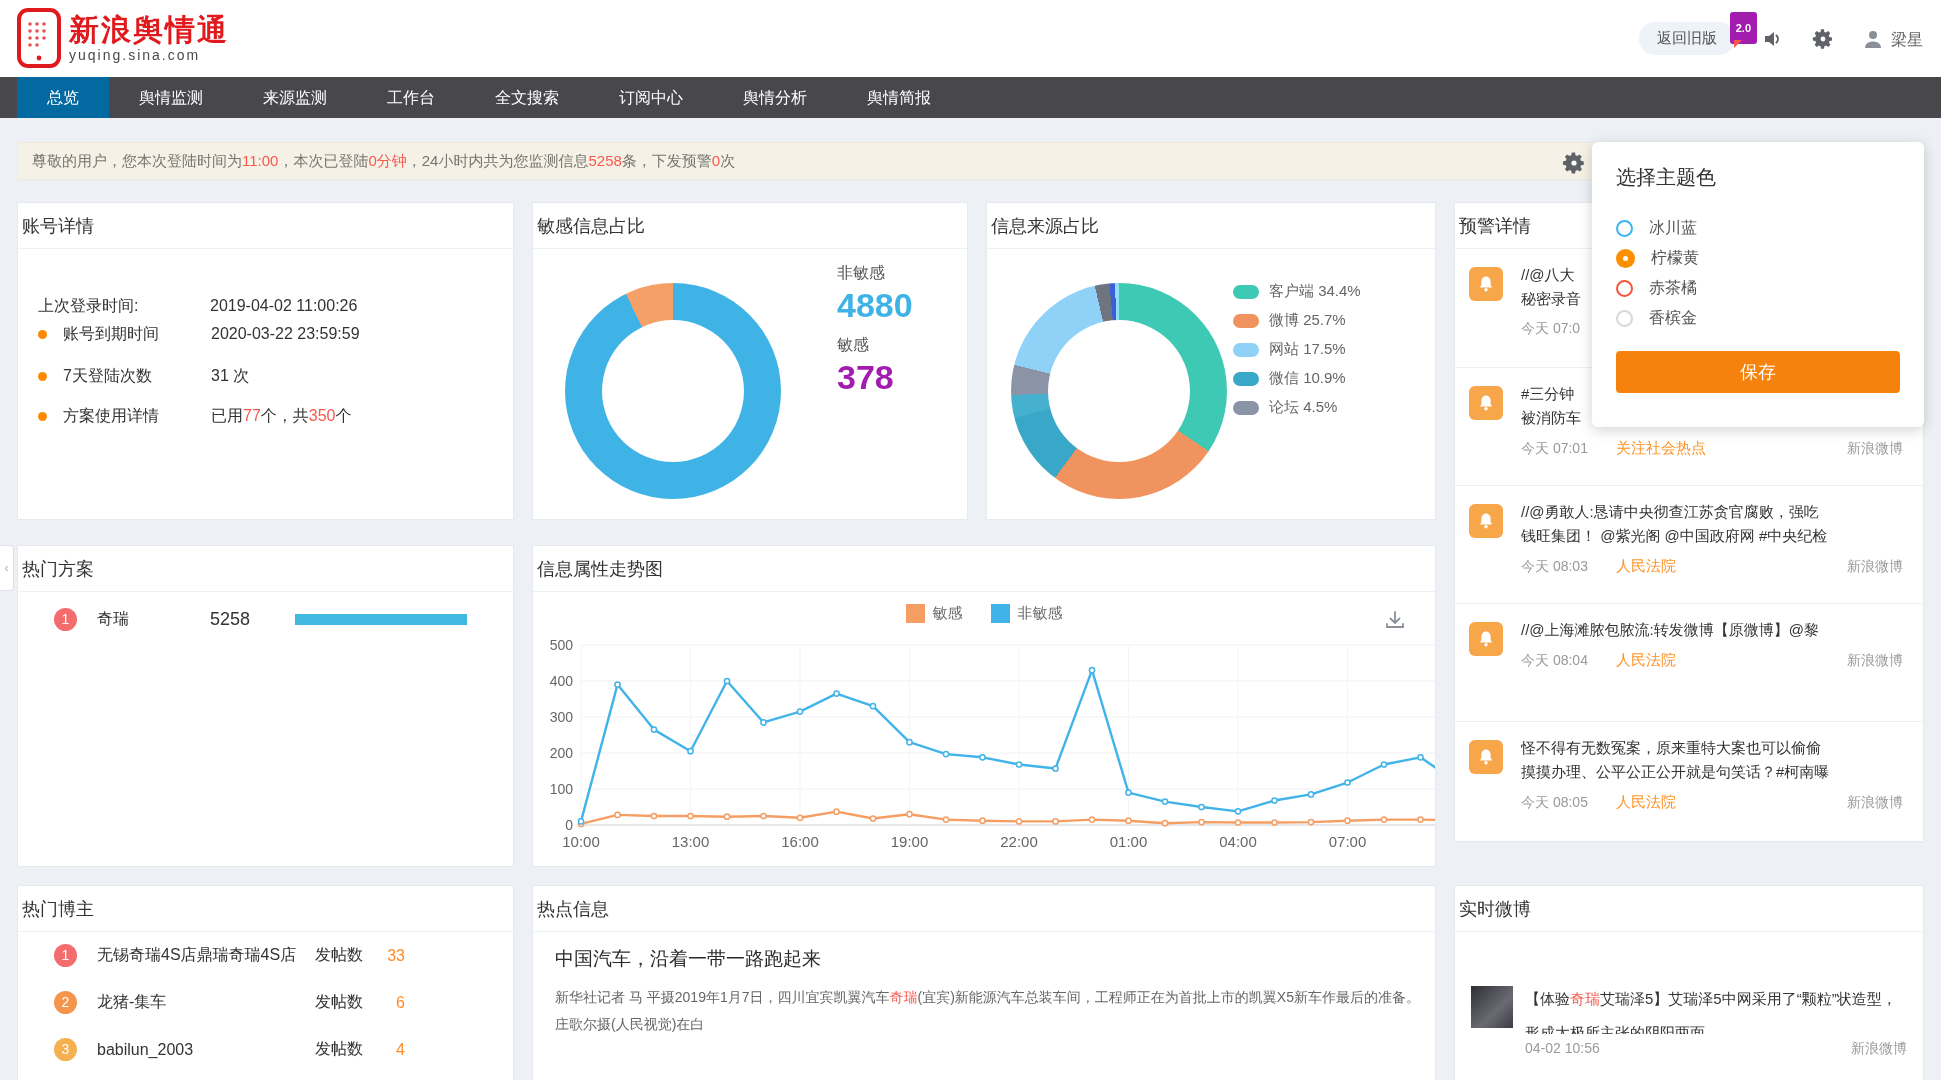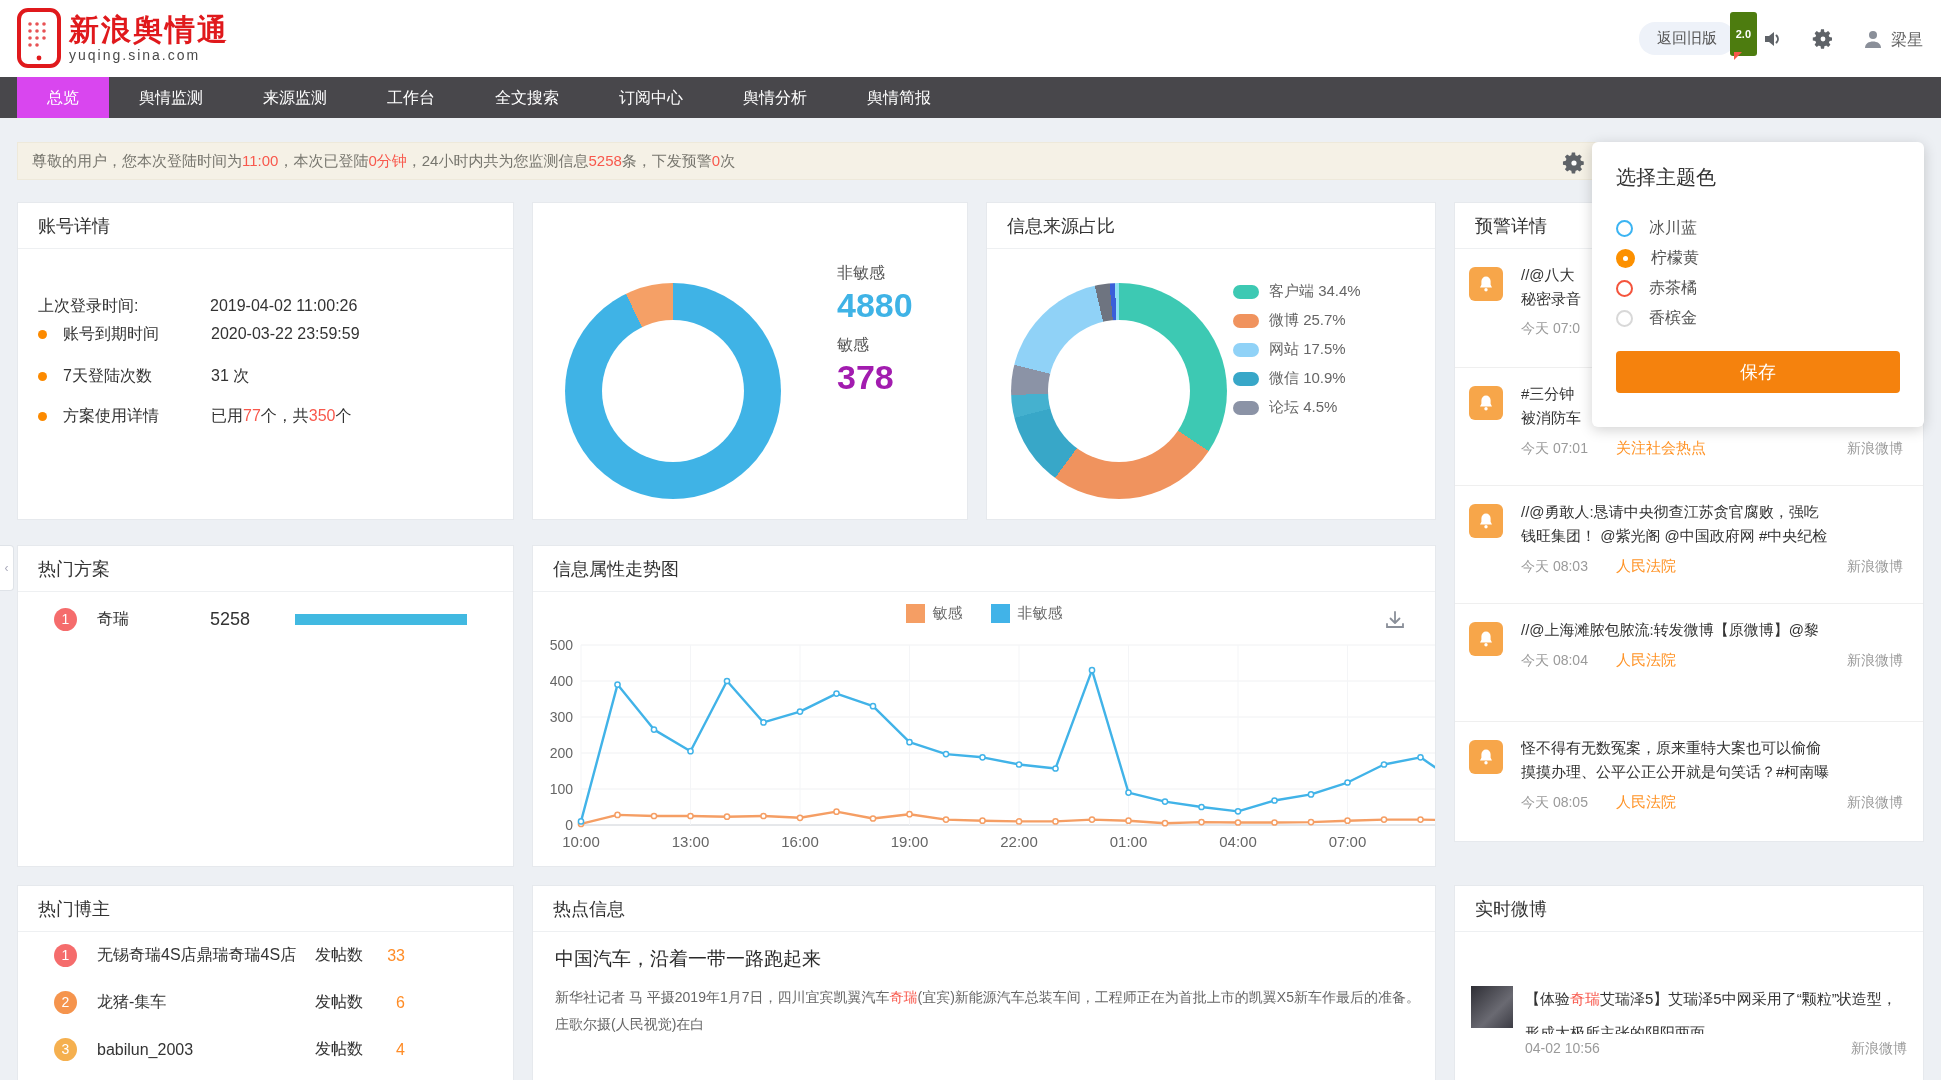--- a/index.html
+++ b/index.html
@@ -9,38 +9,38 @@
   .orange-num { color:#ff8c26; }
 
   
   .header { position:absolute; left:0; top:0; width:1941px; height:77px; background:#fff; }
   .logo { position:absolute; left:17px; top:8px; display:flex; align-items:center; }
   .logo-icon { width:44px; height:60px; margin-right:8px; }
   .logo-title { font-size:30px; font-weight:bold; color:#e0191c; letter-spacing:2px; line-height:34px; }
   .logo-sub { font-size:14px; color:#4a4a4a; letter-spacing:2px; }
   .header-right { position:absolute; right:18px; top:0; height:77px; display:flex; align-items:center; gap:26px; }
   .back-old { position:relative; background:#eef2f9; border-radius:16px; padding:7px 18px; font-size:15px; color:#555; cursor:pointer; }
-  .back-badge { position:absolute; right:-22px; top:-10px; background:#4d7c0f; color:#fff; font-size:11px; font-weight:bold;
-                border-radius:3px; padding:16px 6px; }
+  .back-badge { position:absolute; right:-22px; top:-10px; background:#a21caf; color:#fff; font-size:11px; font-weight:bold;
+                border-radius:3px; padding:10px 6px; }
   .back-badge::after { content:""; position:absolute; left:4px; bottom:-4px; border:4px solid transparent; border-top-color:#f8584c; border-left-color:#f8584c; }
   .hicon { width:24px; height:24px; }
   .user-box { display:flex; align-items:flex-end; gap:6px; font-size:16px; color:#666; }
 
   
   .nav { position:absolute; left:0; top:77px; width:1941px; height:41px; background:#48474b; display:flex; padding-left:17px; }
   .nav-item { height:41px; line-height:41px; padding:0 30px; color:#fff; font-size:16px; cursor:pointer; }
-  .nav-item.active { background:#d946ef;text-align:center; }
+  .nav-item.active { background:#0369a1;text-align:center; }
 
   
   .notice { position:absolute; left:17px; top:142px; width:1605px; height:38px; background:#f5f1e6; border:1px solid #eee9da;
             line-height:36px; padding-left:14px; font-size:15px; color:#77766e; white-space:nowrap; overflow:hidden; }
 
   
   .panel { position:absolute; background:#fff; border:1px solid #e6e9ed; }
-  .panel-title { height:46px; line-height:46px; padding-left:20px; font-size:18px; color:#333; border-bottom:1px solid #eef0f2; }
+  .panel-title { height:46px; line-height:46px; padding-left:4px; font-size:18px; color:#333; border-bottom:1px solid #eef0f2; }
 
   
   .acct-row { position:absolute; left:20px; height:24px; display:flex; align-items:center; font-size:16px; color:#333; }
   .acct-dot { width:9px; height:9px; border-radius:50%; background:#fc8a00; margin-right:16px; }
   .acct-label { width:148px; }
   .acct-label.wide { width:172px; }
   .acct-value { }
 
   
   .donut { position:absolute; width:216px; height:216px; border-radius:50%; }
@@ -195,20 +195,21 @@
       </div>
       <div class="acct-row" style="top: 201px;">
         <span class="acct-dot"></span>
         <span class="acct-label">方案使用详情</span>
         <span class="acct-value"><span>已用</span><span class="red">77</span><span>个，共</span><span class="red">350</span><span>个</span></span>
       </div>
     </div>
 </div>
 
 <div class="panel" style="left:532px;top:202px;width:436px;height:318px;">
+  <div class="panel-title">敏感信息占比</div>
   <div class="donut" style="left: 32px; top: 80px; background: conic-gradient(rgb(63, 179, 230) 0deg, rgb(63, 179, 230) 334.12deg, rgb(245, 160, 102) 334.12deg, rgb(245, 160, 102) 360deg);"></div>
   <div class="sens-labels">
     <div class="sens-name">非敏感</div>
     <div class="sens-val-non">4880</div>
     <div class="sens-name">敏感</div>
     <div class="sens-val-sen">378</div>
   </div>
 </div>
 
 <div class="panel" style="left:986px;top:202px;width:450px;height:318px;">

